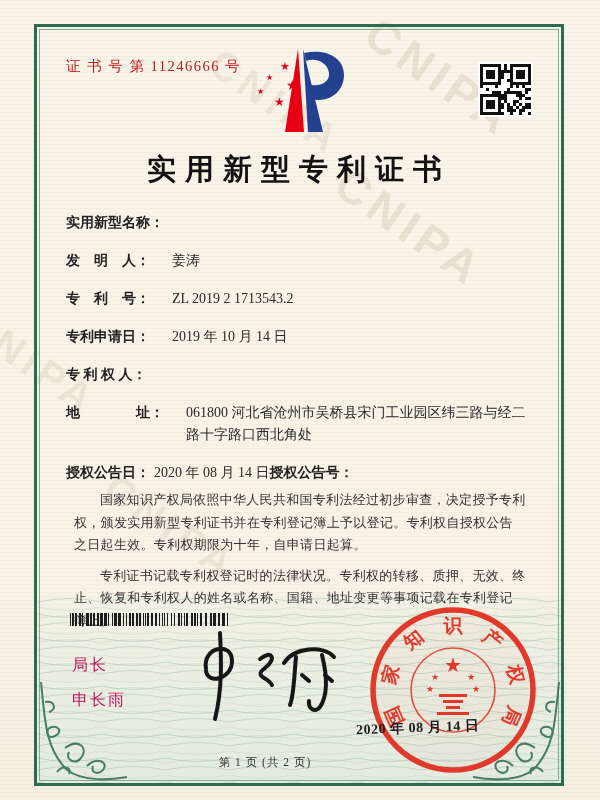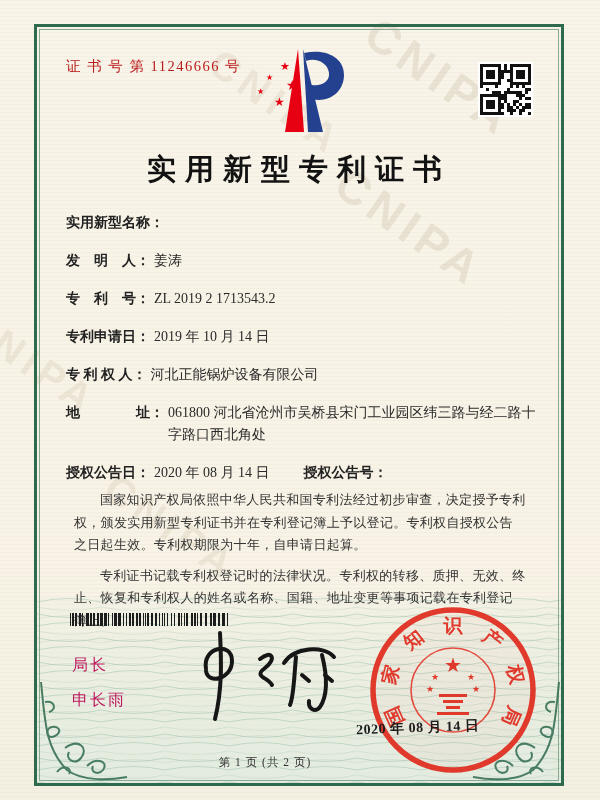--- a/index.html
+++ b/index.html
@@ -20,25 +20,25 @@
     border:3px solid #2e6a4e;z-index:2;box-sizing:border-box;}
   .frame-inner{position:absolute;inset:2px;border:1px solid #86ab92;}
   .cert-no{position:absolute;left:66px;top:57px;z-index:3;font-size:14.5px;
     letter-spacing:1.5px;color:#b91c1c;}
   .logo{position:absolute;left:250px;top:44px;z-index:3;}
   .qr{position:absolute;left:478px;top:62px;width:51px;height:51px;z-index:3;background:#fff;padding:2px;}
   .title{position:absolute;left:34px;top:150px;width:530px;text-align:center;z-index:3;
     font-size:29px;font-weight:bold;letter-spacing:9px;color:#121212;}
   .fields{position:absolute;left:66px;top:212px;width:472px;z-index:3;font-size:14px;}
   .frow{display:flex;margin-bottom:16px;line-height:22px;}
-  .flabel{font-weight:bold;color:#222;white-space:nowrap;margin-right:4px;}
+  .flabel{font-weight:bold;color:#222;white-space:nowrap;margin-right:22px;}
   .fvalue{color:#2a2a2a;width:398px;}
   .grant{display:flex;margin-top:2px;line-height:22px;}
   .grant .flabel{margin-right:4px;}
-  .grant-col2{margin-left:34px;display:flex;}
+  .grant-col2{display:flex;}
   .body-text{position:absolute;left:66px;top:481px;width:468px;z-index:3;
     font-size:13px;line-height:1.74;letter-spacing:.3px;color:#333;}
   .body-text p{margin:8px;text-indent:2em;}
   .barcode{position:absolute;left:70px;top:612px;z-index:3;}
   .signer{position:absolute;left:72px;top:655px;z-index:3;font-size:16px;color:#be185d;
     font-family:"Liberation Sans",sans-serif;}
   .signer div{margin-bottom:14px;letter-spacing:2px;}
   .signature{position:absolute;left:180px;top:625px;z-index:3;}
   .seal{position:absolute;left:365px;top:602px;z-index:4;opacity:.92;}
   .seal-date{position:absolute;left:356px;top:719px;z-index:5;font-size:14px;font-weight:600;
@@ -295,21 +295,20 @@
   <div class="frow">
     <span class="flabel">专　利　号：</span>
     <span class="fvalue">ZL 2019 2 1713543.2</span>
   </div>
   <div class="frow">
     <span class="flabel">专利申请日：</span>
     <span class="fvalue">2019 年 10 月 14 日</span>
   </div>
   <div class="frow">
     <span class="flabel">专 利 权 人：</span>
-    <span class="fvalue">河北正能锅炉设备有限公司</span>
   </div>
   <div class="frow">
     <span class="flabel">地　　　　址：</span>
     <span class="fvalue">061800 河北省沧州市吴桥县宋门工业园区纬三路与经二路十字路口西北角处</span>
   </div>
   <div class="grant">
     <span class="flabel">授权公告日：</span>
     <span class="fvalue" style="width:auto;">2020 年 08 月 14 日</span>
     <span class="grant-col2">
       <span class="flabel">授权公告号：</span>

